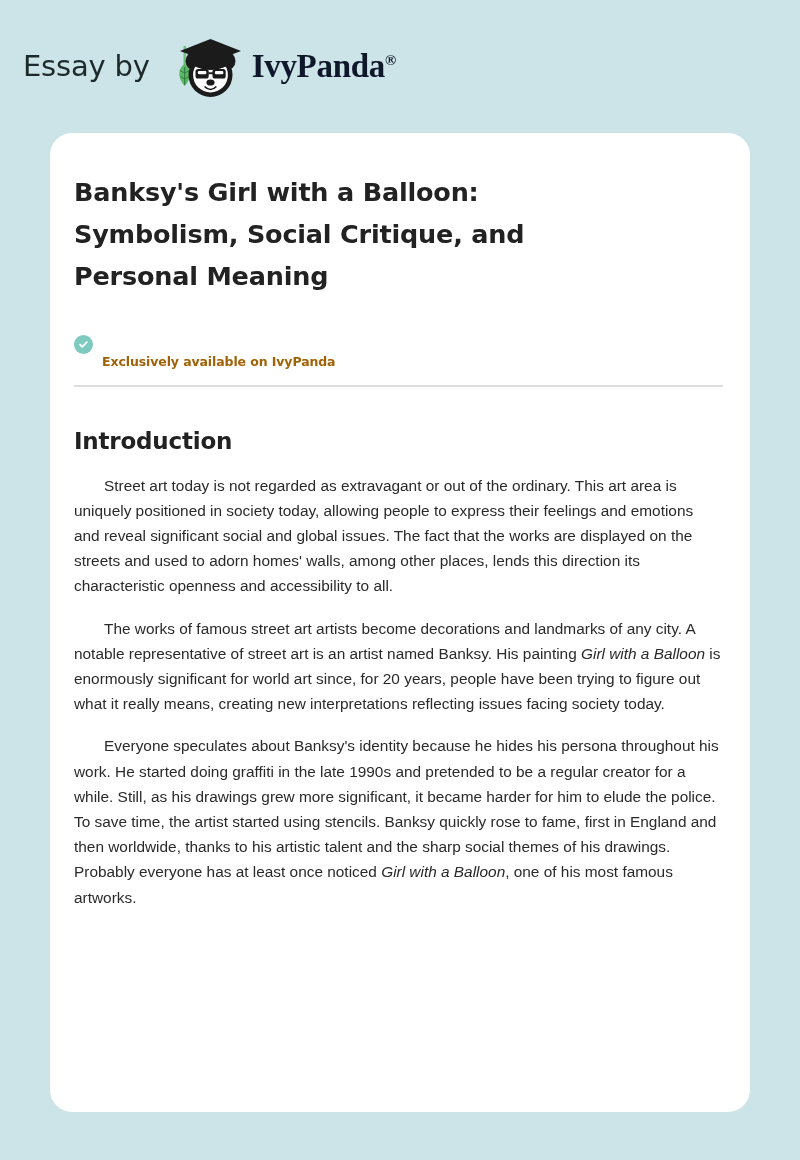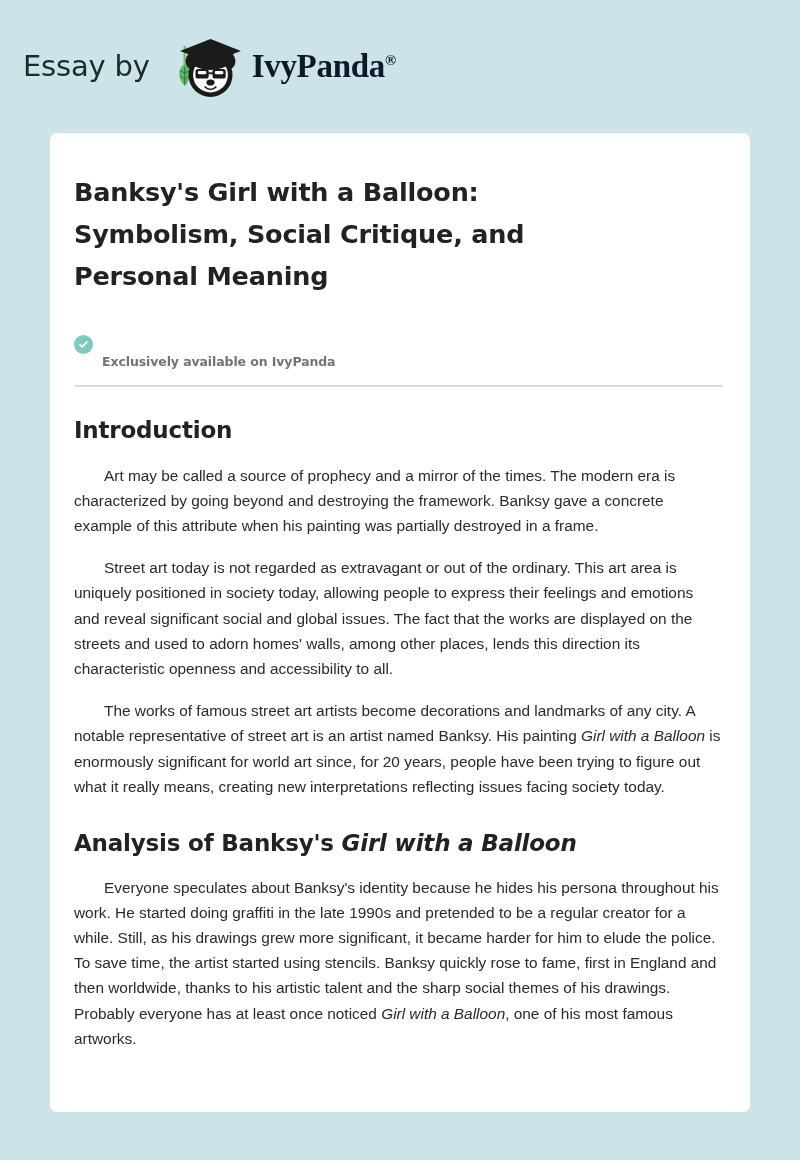--- a/index.html
+++ b/index.html
@@ -60,21 +60,21 @@
   }
 
   
   .paper-card {
     position: absolute;
     left: 50px;
     top: 133px;
     width: 700px;
     height: 979px;
     background: #ffffff;
-    border-radius: 7px;
+    border-radius: 22px;
     box-sizing: border-box;
     padding: 38px 26px 0 24px;
     overflow: hidden;
   }
   .doc-inner {
     padding: 0 0 0 0;
   }
 
   .doc-title {
     font-family: "DejaVu Sans", sans-serif;
@@ -101,21 +101,21 @@
     display: flex;
     align-items: center;
     justify-content: center;
     flex: none;
   }
   .check-badge svg { display: block; }
   .exclusive-text {
     font-family: "DejaVu Sans", sans-serif;
     font-size: 12.5px;
     font-weight: 700;
-    color: #737373;
+    color: #a16207;
     letter-spacing: -0.1px;
     margin-top: 35px;
   }
 
   .divider {
     height: 2px;
     background: #dddddd;
     margin: 16px 0 0 0;
     width: 649px;
   }
@@ -138,21 +138,21 @@
     font-size: 15.4px;
     color: #2a2a2a;
     line-height: 25.2px;
     text-indent: 30px;
     margin: 17px 0 0 0;
     width: 649px;
     text-align: left;
   }
   .body-paragraph em { font-style: italic; }
 
-  #intro-heading { margin-top: 30px; }
+  #intro-heading { margin-top: 41px; }
   #p-intro-1 { margin-top: 18px; }
   #analysis-heading { margin-top: 31px; }
   #p-analysis-1 { }
 </style>
 </head>
 <body>
 
 <div class="brand-header">
   <span class="brand-essay-by">Essay by</span>
 
@@ -201,24 +201,22 @@
           <path d="M2.2 6.2 L4.6 8.6 L9.6 3.5" stroke="#ffffff" stroke-width="1.9" fill="none" stroke-linecap="round" stroke-linejoin="round"></path>
         </svg>
       </span>
       <span class="exclusive-text">Exclusively available on IvyPanda</span>
     </div>
 
     <div class="divider"></div>
 
     <h2 class="section-heading" id="intro-heading">Introduction</h2>
 
-    <p class="body-paragraph" id="p-intro-1">Art may be called a source of prophecy and a mirror of the times. The modern era is characterized by going beyond and destroying the framework. Banksy gave a concrete example of this attribute when his painting was partially destroyed in a frame.</p>
 
     <p class="body-paragraph">Street art today is not regarded as extravagant or out of the ordinary. This art area is uniquely positioned in society today, allowing people to express their feelings and emotions and reveal significant social and global issues. The fact that the works are displayed on the streets and used to adorn homes' walls, among other places, lends this direction its characteristic openness and accessibility to all.</p>
 
     <p class="body-paragraph"><span>The works of famous street art artists become decorations and landmarks of any city. A notable representative of street art is an artist named Banksy. His painting </span><em>Girl with a Balloon</em><span> is enormously significant for world art since, for 20 years, people have been trying to figure out what it really means, creating new interpretations reflecting issues facing society today.</span></p>
 
-    <h2 class="section-heading" id="analysis-heading"><span>Analysis of Banksy's </span><em>Girl with a Balloon</em></h2>
 
     <p class="body-paragraph" id="p-analysis-1"><span>Everyone speculates about Banksy's identity because he hides his persona throughout his work. He started doing graffiti in the late 1990s and pretended to be a regular creator for a while. Still, as his drawings grew more significant, it became harder for him to elude the police. To save time, the artist started using stencils. Banksy quickly rose to fame, first in England and then worldwide, thanks to his artistic talent and the sharp social themes of his drawings. Probably everyone has at least once noticed </span><em>Girl with a Balloon</em><span>, one of his most famous artworks.</span></p>
 
   </div>
 </div>
 
 </body></html>

